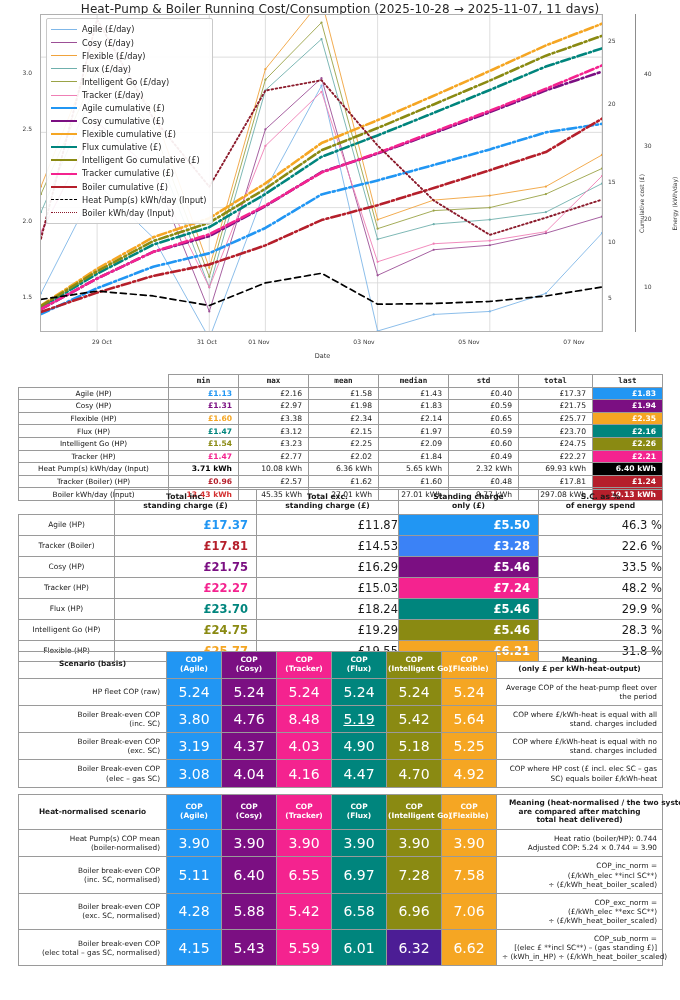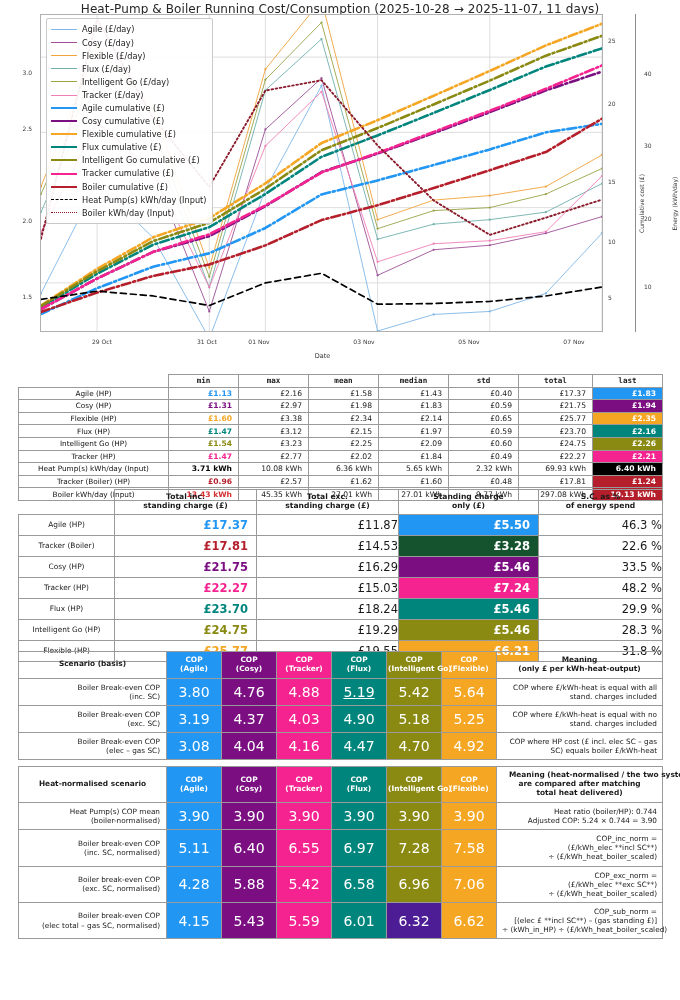--- a/index.html
+++ b/index.html
@@ -445,21 +445,21 @@
           <td class="rowlab">Agile (HP)</td>
           <td class="numc" style="color: rgb(33, 150, 243);">£17.37</td>
           <td class="num">£11.87</td>
           <td class="numc" style="background: rgb(33, 150, 243); color: rgb(255, 255, 255);">£5.50</td>
           <td class="num">46.3 %</td>
         </tr>
         <tr>
           <td class="rowlab">Tracker (Boiler)</td>
           <td class="numc" style="color: rgb(181, 31, 43);">£17.81</td>
           <td class="num">£14.53</td>
-          <td class="numc" style="background: #14532d; color: rgb(255, 255, 255); text-align: right;">£3.28</td>
+          <td class="numc" style="background: #3b82f6; color: rgb(255, 255, 255); text-align: right;">£3.28</td>
           <td class="num">22.6 %</td>
         </tr>
         <tr>
           <td class="rowlab">Cosy (HP)</td>
           <td class="numc" style="color: rgb(123, 15, 130);">£21.75</td>
           <td class="num">£16.29</td>
           <td class="numc" style="background: rgb(123, 15, 130); color: rgb(255, 255, 255);">£5.46</td>
           <td class="num">33.5 %</td>
         </tr>
         <tr>
@@ -531,26 +531,41 @@
             <div>COP</div>
             <div>(Flexible)</div>
           </td>
           <td class="meanhd">
             <div>Meaning</div>
             <div>(only £ per kWh-heat-output)</div>
           </td>
         </tr>
         <tr>
           <td class="rowlab">
+            <div>HP fleet COP (raw)</div>
+          </td>
+          <td class="val" style="background: rgb(33, 150, 243);">5.24</td>
+          <td class="val" style="background: rgb(123, 15, 130);">5.24</td>
+          <td class="val" style="background: rgb(244, 35, 143);">5.24</td>
+          <td class="val" style="background: rgb(0, 133, 125);">5.24</td>
+          <td class="val" style="background: rgb(138, 138, 18);">5.24</td>
+          <td class="val" style="background: rgb(245, 166, 35);">5.24</td>
+          <td class="mean">
+            <div>Average COP of the  heat-pump fleet over</div>
+            <div>the period</div>
+          </td>
+        </tr>
+        <tr>
+          <td class="rowlab">
             <div>Boiler Break-even COP</div>
             <div>(inc. SC)</div>
           </td>
           <td class="val" style="background: rgb(33, 150, 243);">3.80</td>
           <td class="val" style="background: rgb(123, 15, 130);">4.76</td>
-          <td class="val" style="background: rgb(244, 35, 143);">4.88</td>
+          <td class="val" style="background: rgb(244, 35, 143);">8.48</td>
           <td class="val" style="background: rgb(0, 133, 125); text-decoration: underline;">5.19</td>
           <td class="val" style="background: rgb(138, 138, 18);">5.42</td>
           <td class="val" style="background: rgb(245, 166, 35);">5.64</td>
           <td class="mean">
             <div>COP where £/kWh-heat is equal with all</div>
             <div>stand. charges included</div>
           </td>
         </tr>
         <tr>
           <td class="rowlab">

